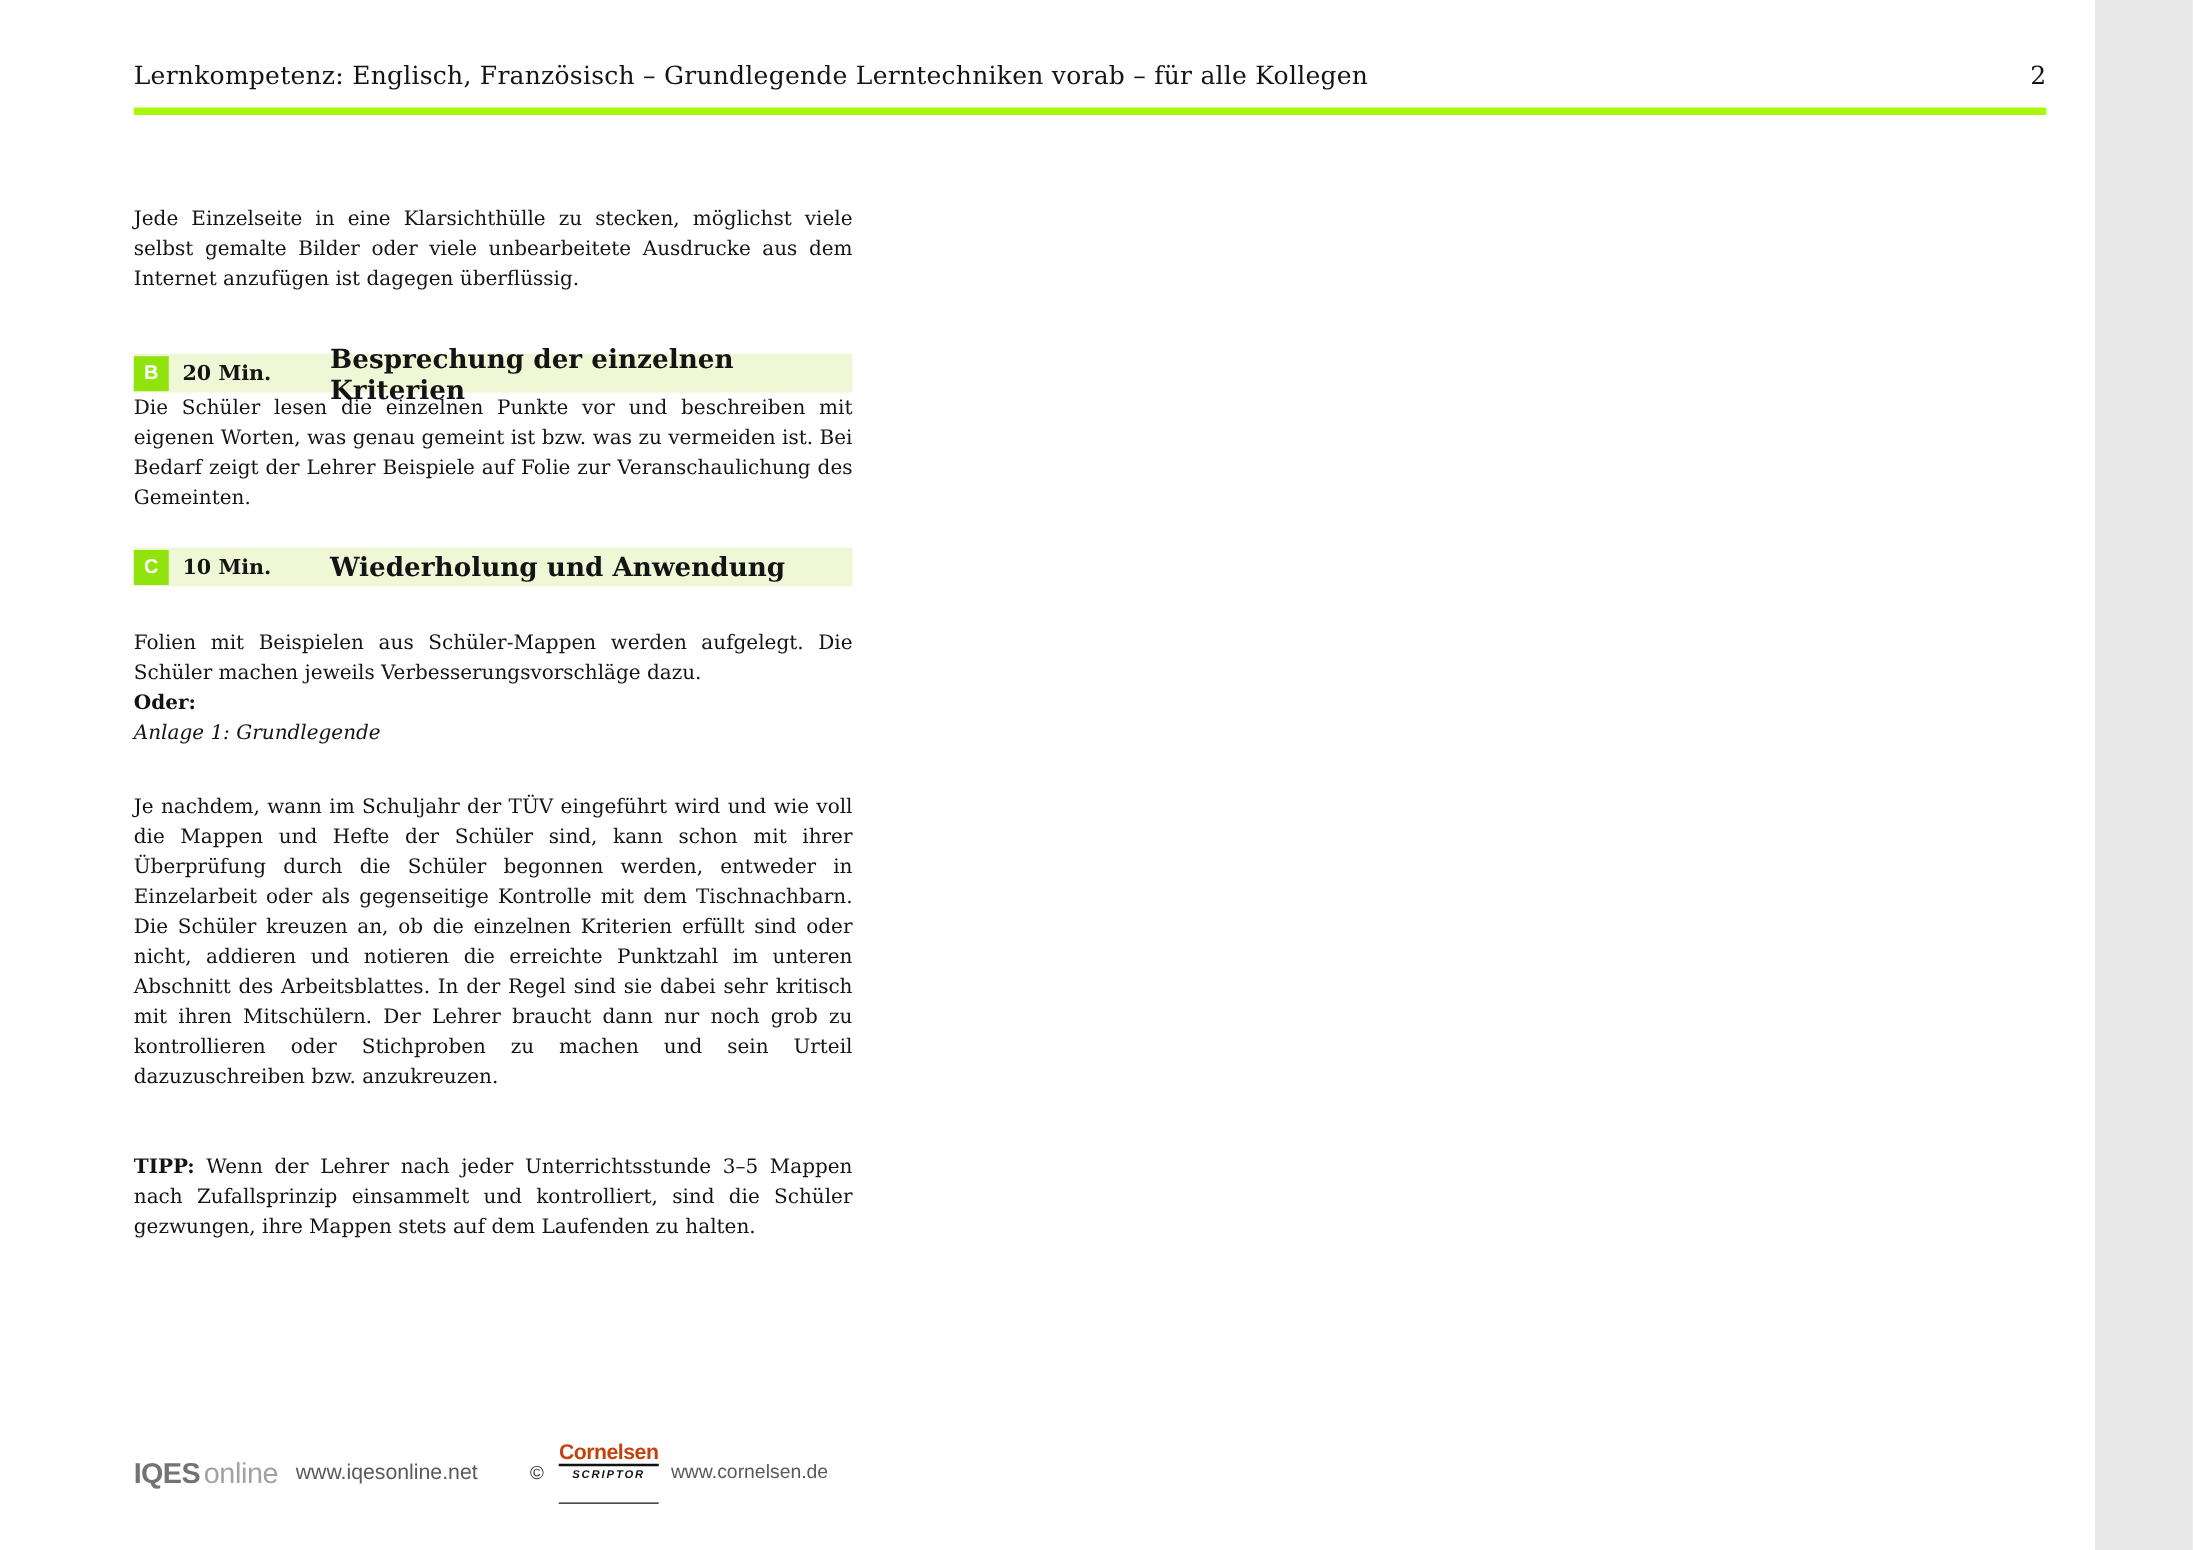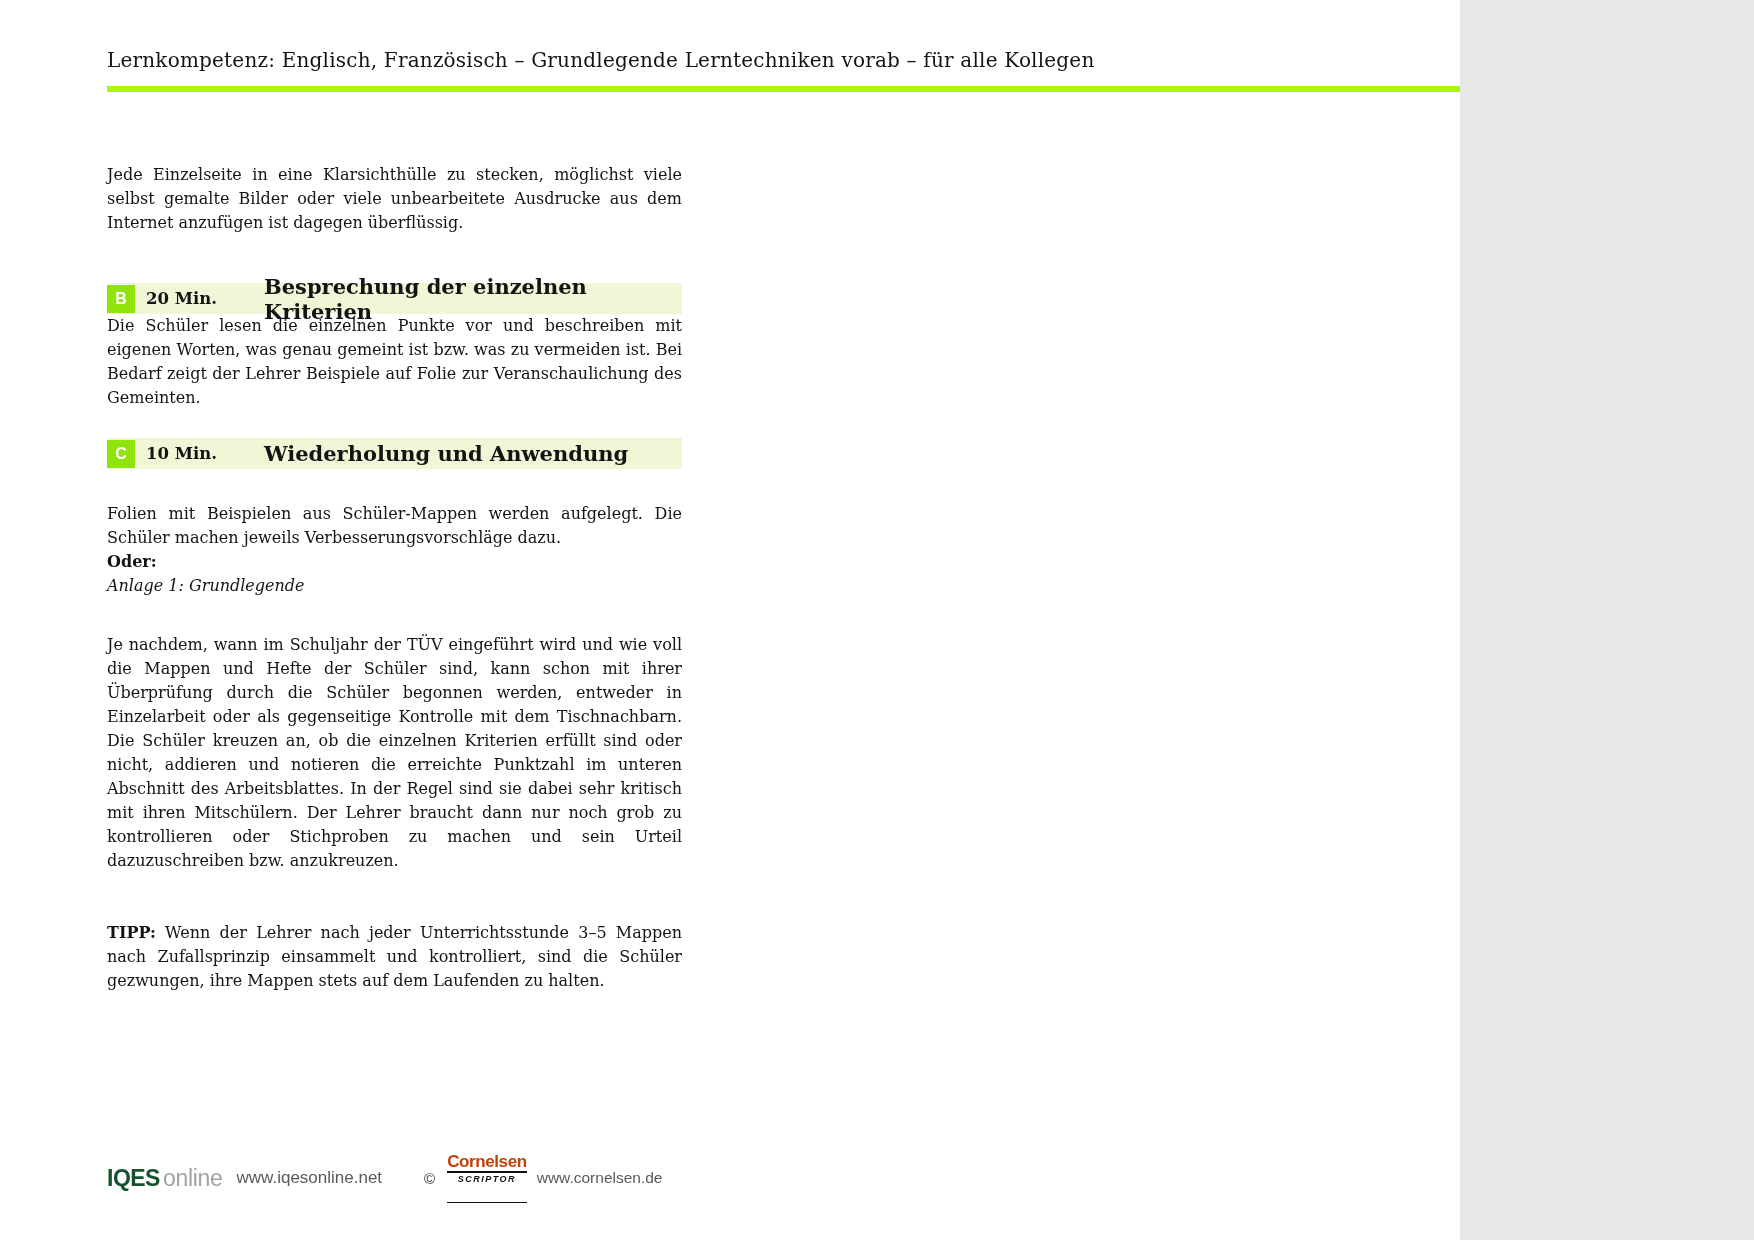--- a/index.html
+++ b/index.html
@@ -1,18 +1,18 @@
 <!DOCTYPE html>
 <html lang="de"><head>
 <meta charset="utf-8">
 <style>
   html,body { margin:0; padding:0; background:#e8e8e8; }
   .page {
     position: relative;
-    width: 1460px;
+    width: 1676px;
     height: 1240px;
     background: #ffffff;
     font-family: "DejaVu Serif", "Liberation Serif", serif;
     color: #141414;
     overflow: hidden;
   }
 
   
   .header-title {
     position: absolute;
@@ -95,21 +95,21 @@
     left: 107px; top: 1158px;
     height: 40px;
     display: flex;
     align-items: center;
     font-family: "Liberation Sans", sans-serif;
   }
   .iqes-logo { display:flex; align-items: baseline; }
   .iqes-bold {
     font-size: 23px;
     font-weight: bold;
-    color: #14532d;
+    color: #737373;
     letter-spacing: -0.5px;
   }
   .iqes-light {
     font-size: 23px;
     color: #a2a2a2;
     margin-left: 3px;
     letter-spacing: -0.3px;
   }
   .iqes-url {
     margin-left: 14px;

